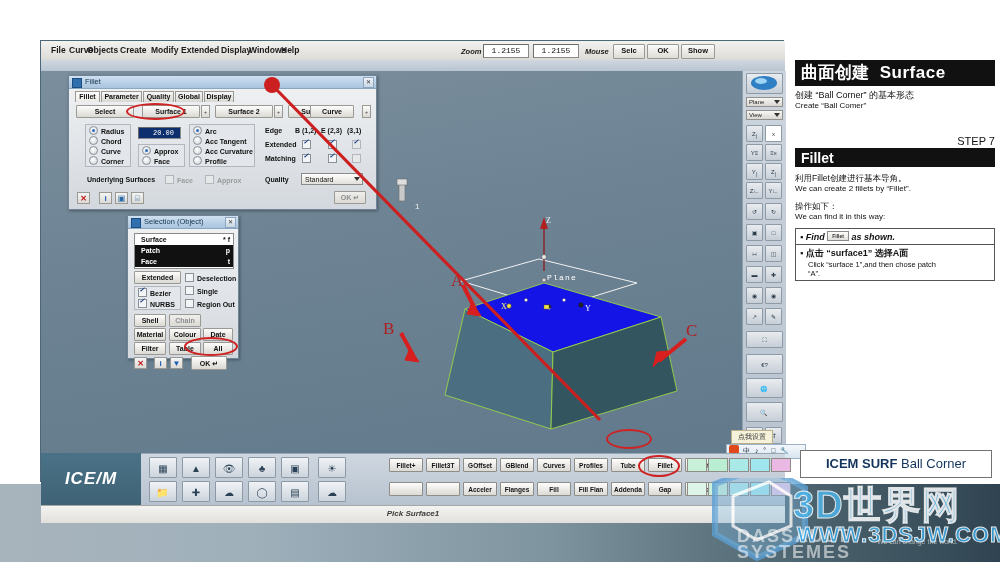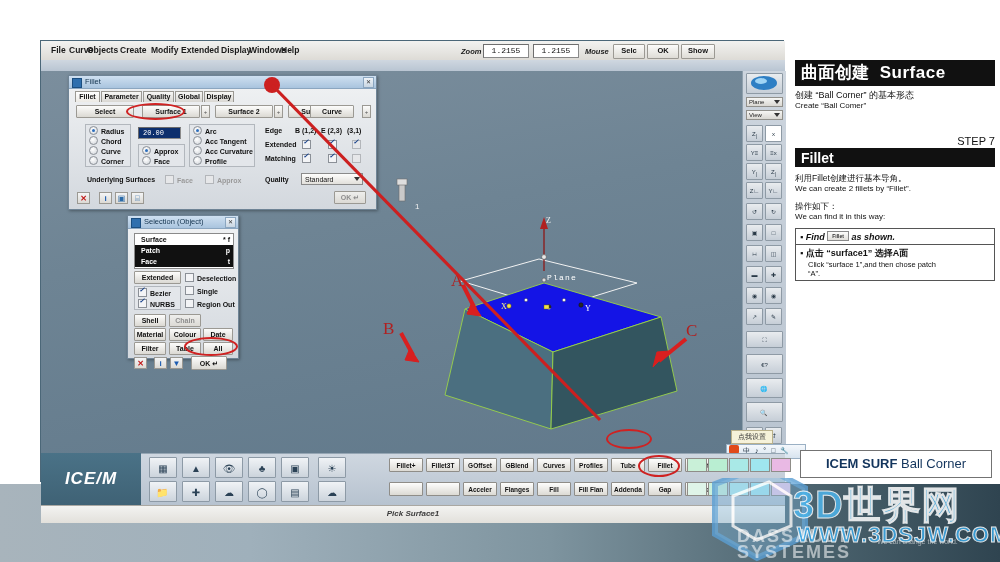--- a/index.html
+++ b/index.html
@@ -425,21 +425,21 @@
       <div class="btn" style="left:219px;top:16px;width:58px">Surface 3</div>
       <div class="btn" style="left:248px;top:16px;width:44px;left:241px">Curve</div>
       <div class="plus" style="left:293px;top:16px">+</div>
 
       <div class="grp" style="left:16px;top:35px;width:46px;height:43px"></div>
       <div class="rad on" style="left:20px;top:37px"><i class="dot"></i><span>Radius</span></div>
       <div class="rad" style="left:20px;top:47px"><i class="dot"></i><span>Chord</span></div>
       <div class="rad" style="left:20px;top:57px"><i class="dot"></i><span>Curve</span></div>
       <div class="rad" style="left:20px;top:67px"><i class="dot"></i><span>Corner</span></div>
 
-      <div class="field sel" style="left:69px;top:38px;width:43px;height:12px;padding-left:4px">20.00</div>
+      <div class="field sel" style="left:69px;top:38px;width:43px;height:12px;padding-left:14px">20.00</div>
 
       <div class="grp" style="left:69px;top:55px;width:47px;height:23px"></div>
       <div class="rad on" style="left:73px;top:57px"><i class="dot"></i><span>Approx</span></div>
       <div class="rad" style="left:73px;top:67px"><i class="dot"></i><span>Face</span></div>
 
       <div class="grp" style="left:120px;top:35px;width:66px;height:43px"></div>
       <div class="rad on" style="left:124px;top:37px"><i class="dot"></i><span>Arc</span></div>
       <div class="rad" style="left:124px;top:47px"><i class="dot"></i><span>Acc Tangent</span></div>
       <div class="rad" style="left:124px;top:57px"><i class="dot"></i><span>Acc Curvature</span></div>
       <div class="rad" style="left:124px;top:67px"><i class="dot"></i><span>Profile</span></div>

